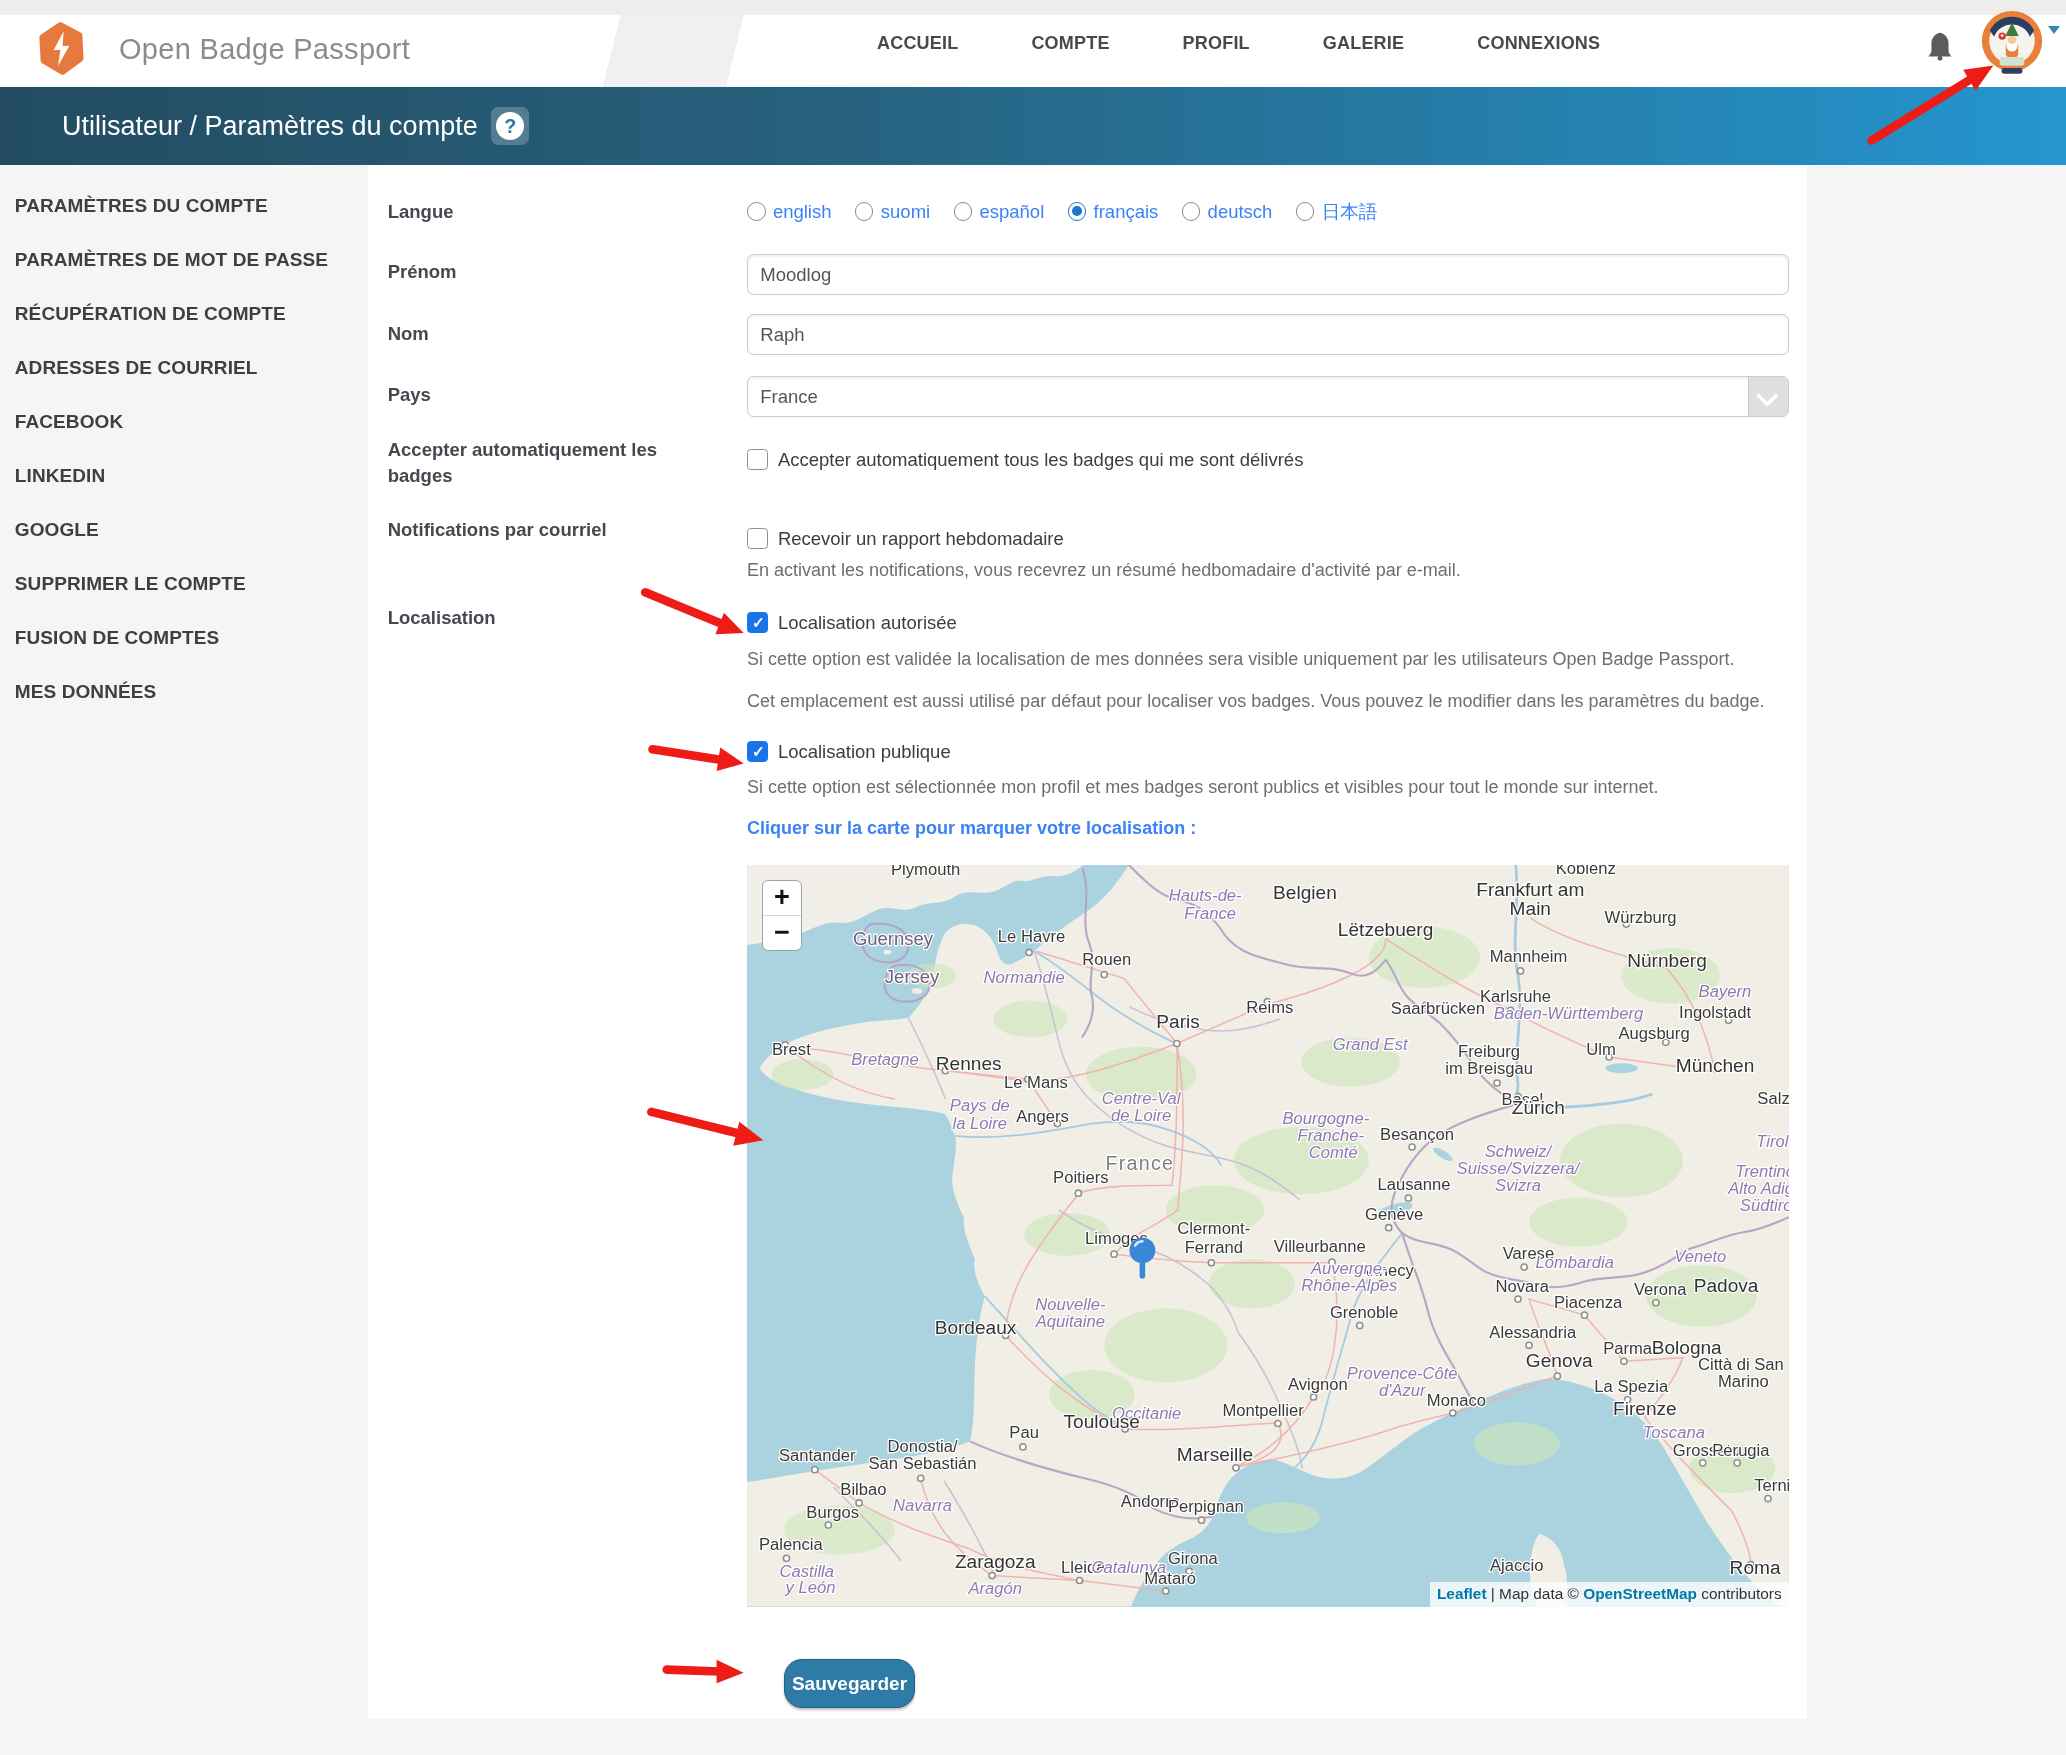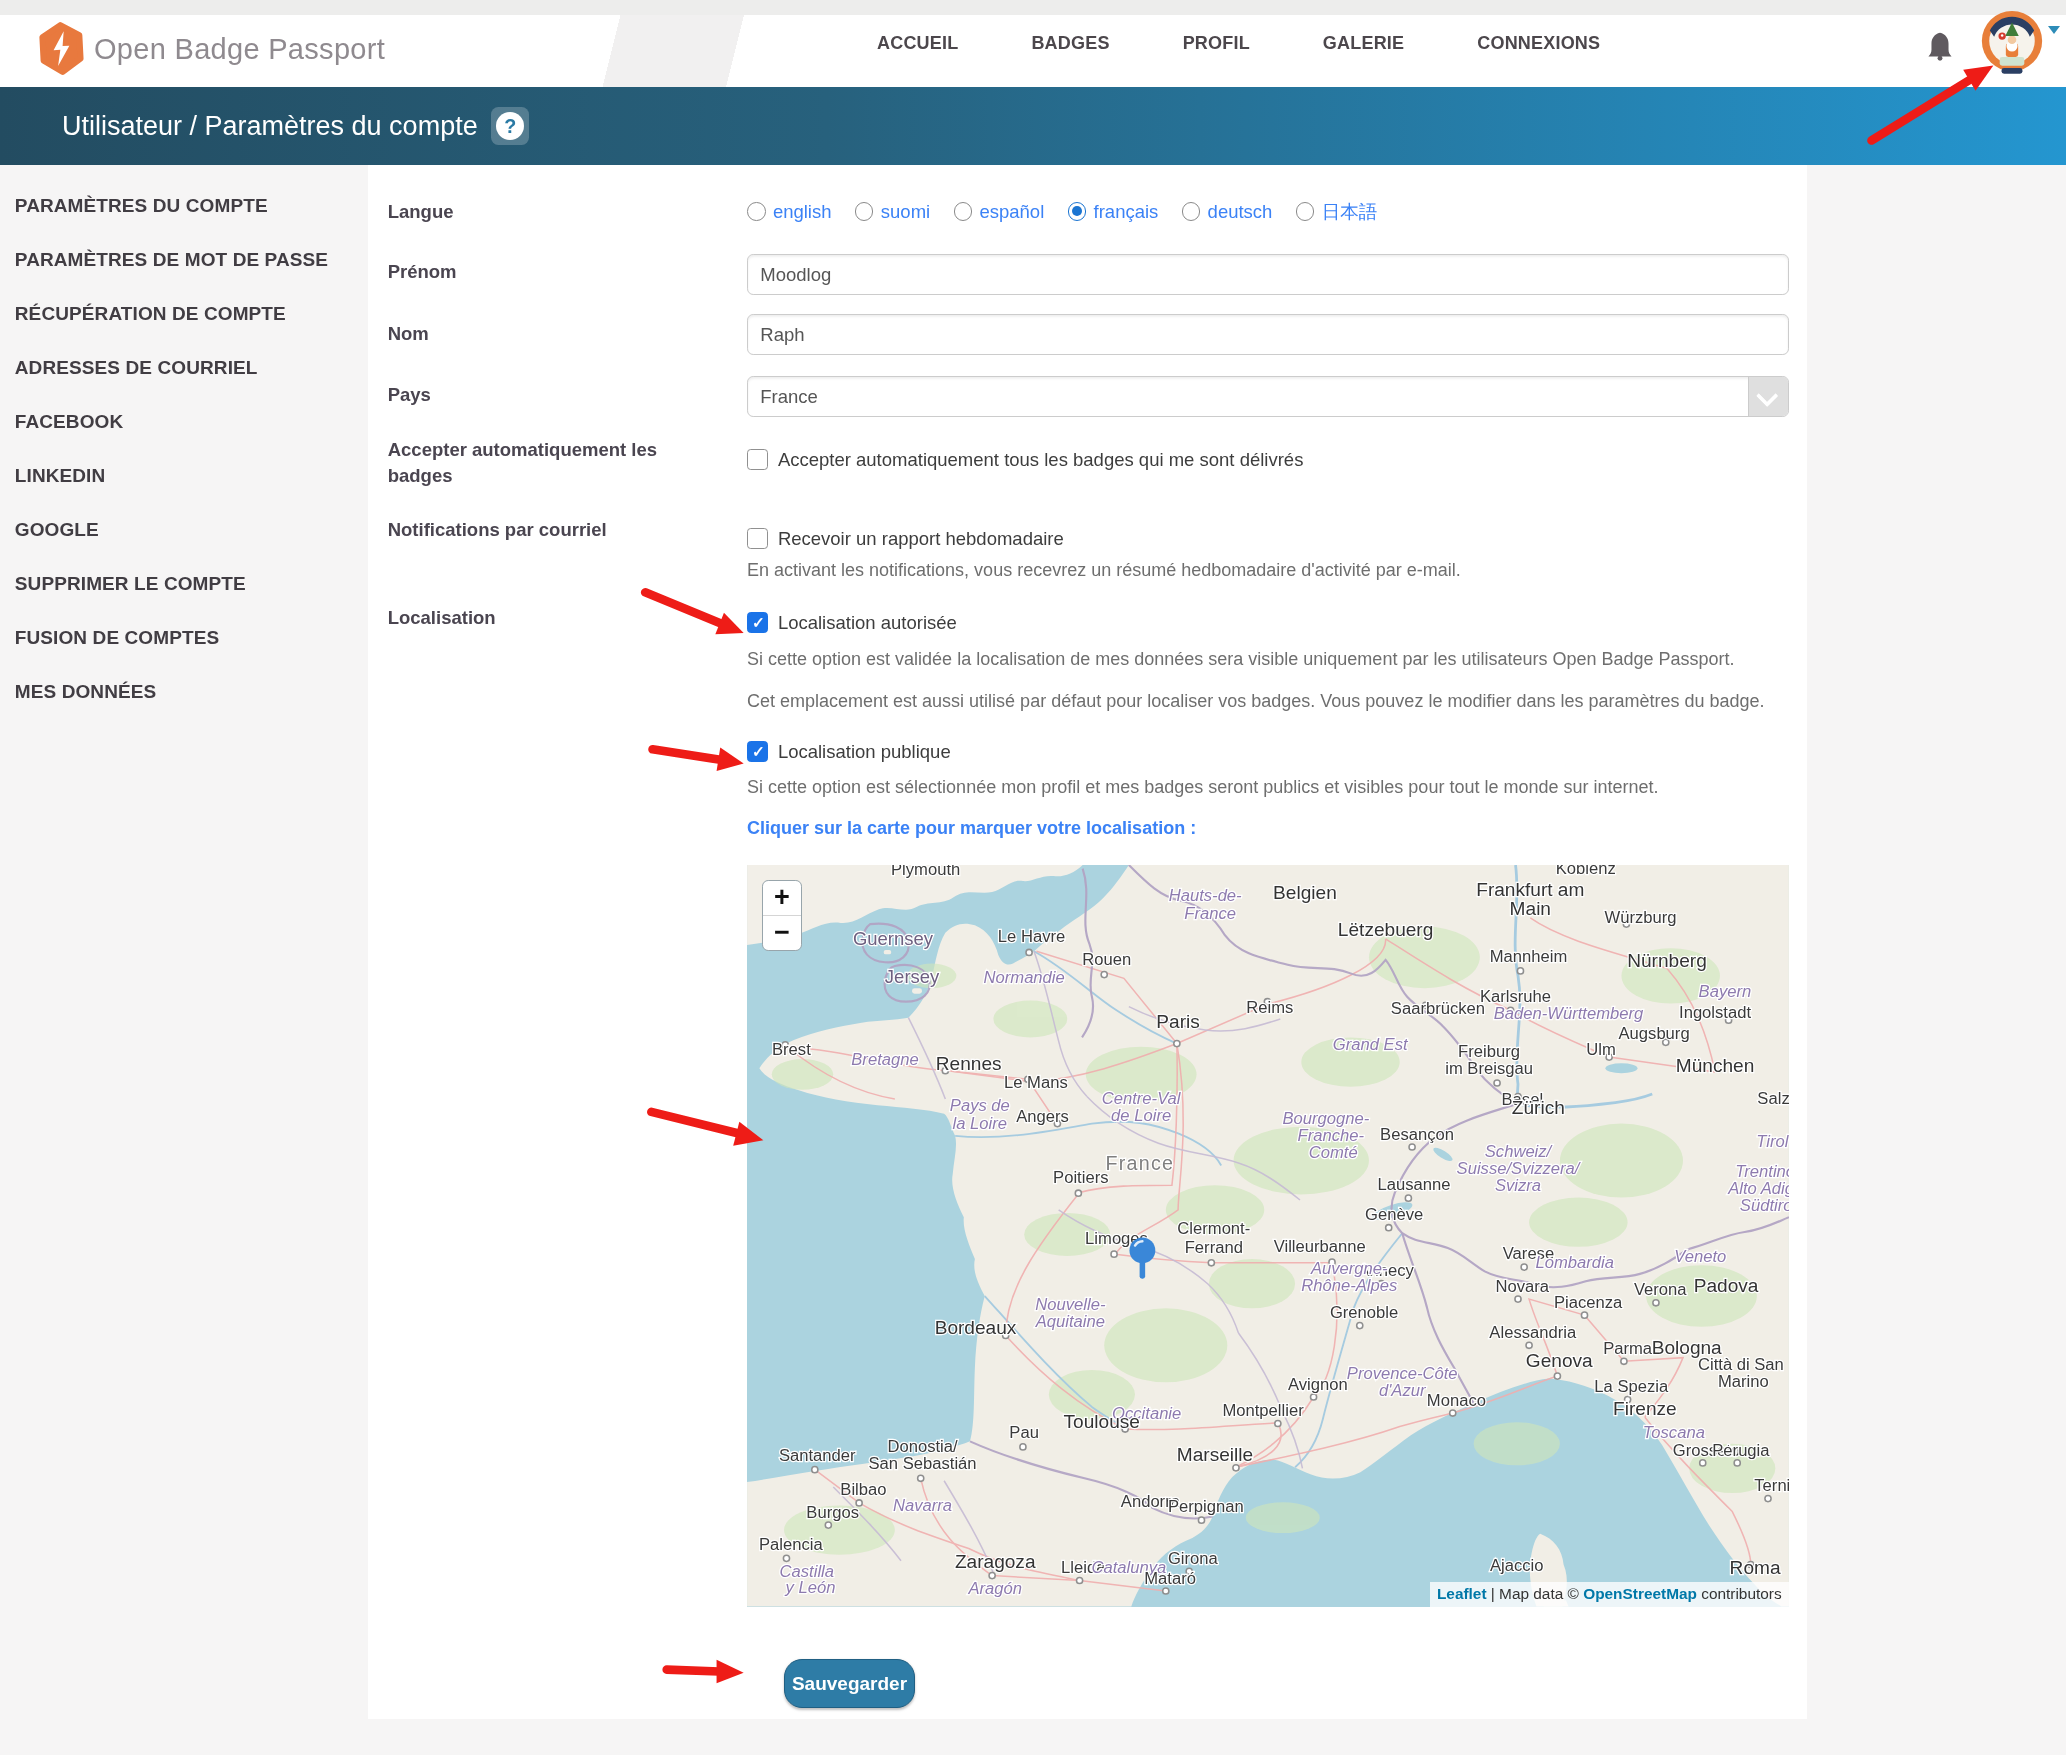--- a/index.html
+++ b/index.html
@@ -5,21 +5,21 @@
   html,body{margin:0;padding:0;}
   body{
     width:2066px;height:1756px;position:relative;background:#f6f5f5;
     font-family:"Liberation Sans",sans-serif;overflow:hidden;
   }
   
   .header{position:absolute;left:0;top:0;width:2066px;height:87px;background:#fff;}
   .header .topstrip{position:absolute;left:0;top:0;width:100%;height:14.8px;background:#ededec;}
   .header .swoosh{position:absolute;left:468px;top:14.8px;width:345px;height:73px;
     background:linear-gradient(104deg,transparent 42%,#f1f0f0 42%,#f1f0f0 76%,transparent 76%);}
-  .logo{position:absolute;left:32px;top:18.5px;display:flex;align-items:center;gap:3px;}
+  .logo{position:absolute;left:32px;top:18.5px;display:flex;align-items:center;gap:28px;}
   .logo-text{font-size:29px;color:#8f8a8f;font-weight:400;letter-spacing:0.3px;}
   .main-nav{position:absolute;left:862px;top:0;height:87px;display:flex;align-items:center;gap:58px;}
   .nav-item{font-size:18px;font-weight:700;color:#4c474c;letter-spacing:0.2px;cursor:pointer;margin-left:15px;}
   .bell{position:absolute;left:1926px;top:29.6px;width:28px;height:31px;}
   .avatar-wrap{position:absolute;left:1980px;top:8.6px;width:64px;height:69px;}
   .avatar-caret{position:absolute;left:2048px;top:26px;width:0;height:0;
     border-left:6.8px solid transparent;border-right:6.8px solid transparent;border-top:8px solid #2d8cb8;}
   
   .titlebar{position:absolute;left:0;top:87px;width:2066px;height:78px;
     background:linear-gradient(90deg,#234c61 0%,#27617d 40%,#2496d0 100%);
@@ -97,21 +97,21 @@
         <g transform="rotate(-3 48 48)">
           <polygon points="18,28 48,10 78,28 78,66 48,86 18,66" fill="#e8793e" stroke="#e8793e" stroke-width="10" stroke-linejoin="round"></polygon>
           <path d="M53 20 L35 50 L46 50 L41 76 L61 44 L50 44 Z" fill="#ffffff"></path>
         </g>
       </svg>
     </span>
     <span class="logo-text">Open Badge Passport</span>
   </div>
   <div class="main-nav">
       <div class="nav-item">ACCUEIL</div>
-      <div class="nav-item">BADGES</div>
+      <div class="nav-item">COMPTE</div>
       <div class="nav-item">PROFIL</div>
       <div class="nav-item">GALERIE</div>
       <div class="nav-item">CONNEXIONS</div>
     </div>
   <div class="bell">
     <svg width="28" height="31" viewBox="0 0 46 50">
       <path d="M23 4 C14 6 9 13 9 22 L9 32 C9 37 7 40 4 43 L42 43 C39 40 37 37 37 32 L37 22 C37 13 32 6 23 4 Z" fill="#5f5a5f"></path>
       <circle cx="23" cy="46" r="4" fill="#5f5a5f"></circle>
     </svg>
   </div>

